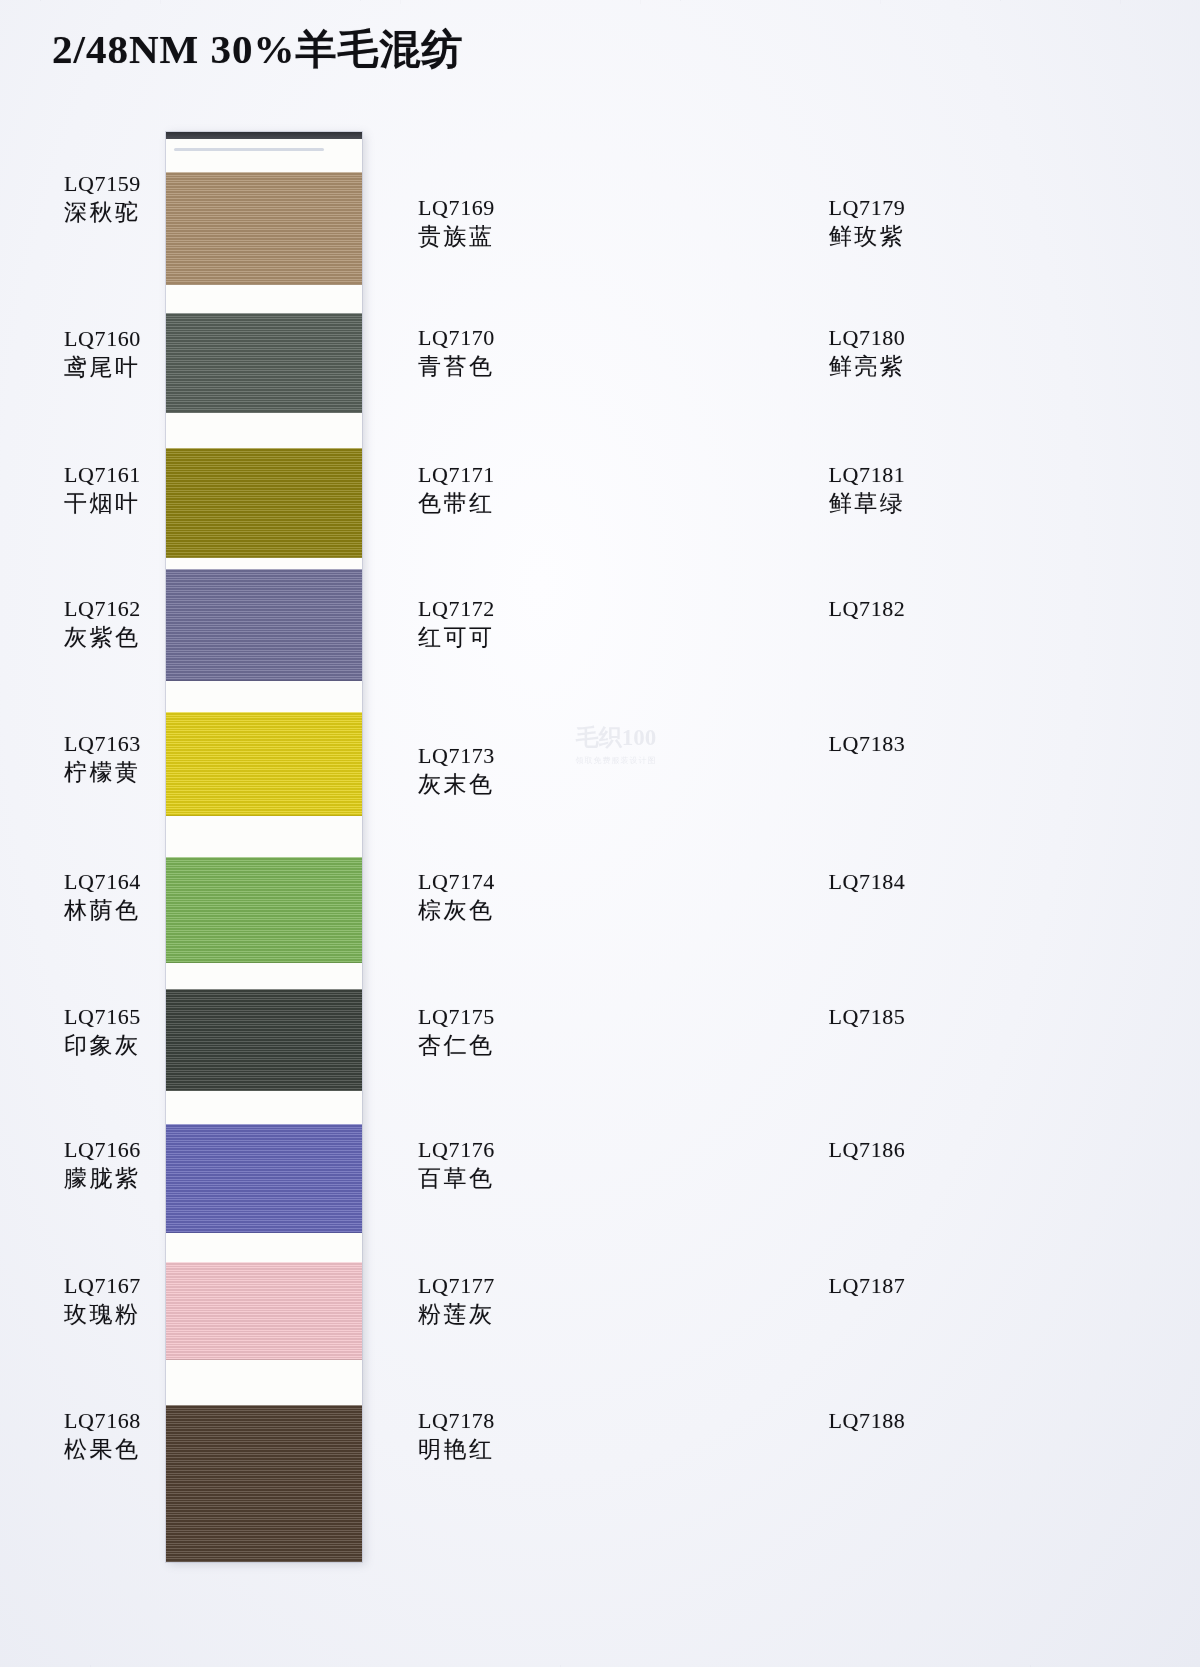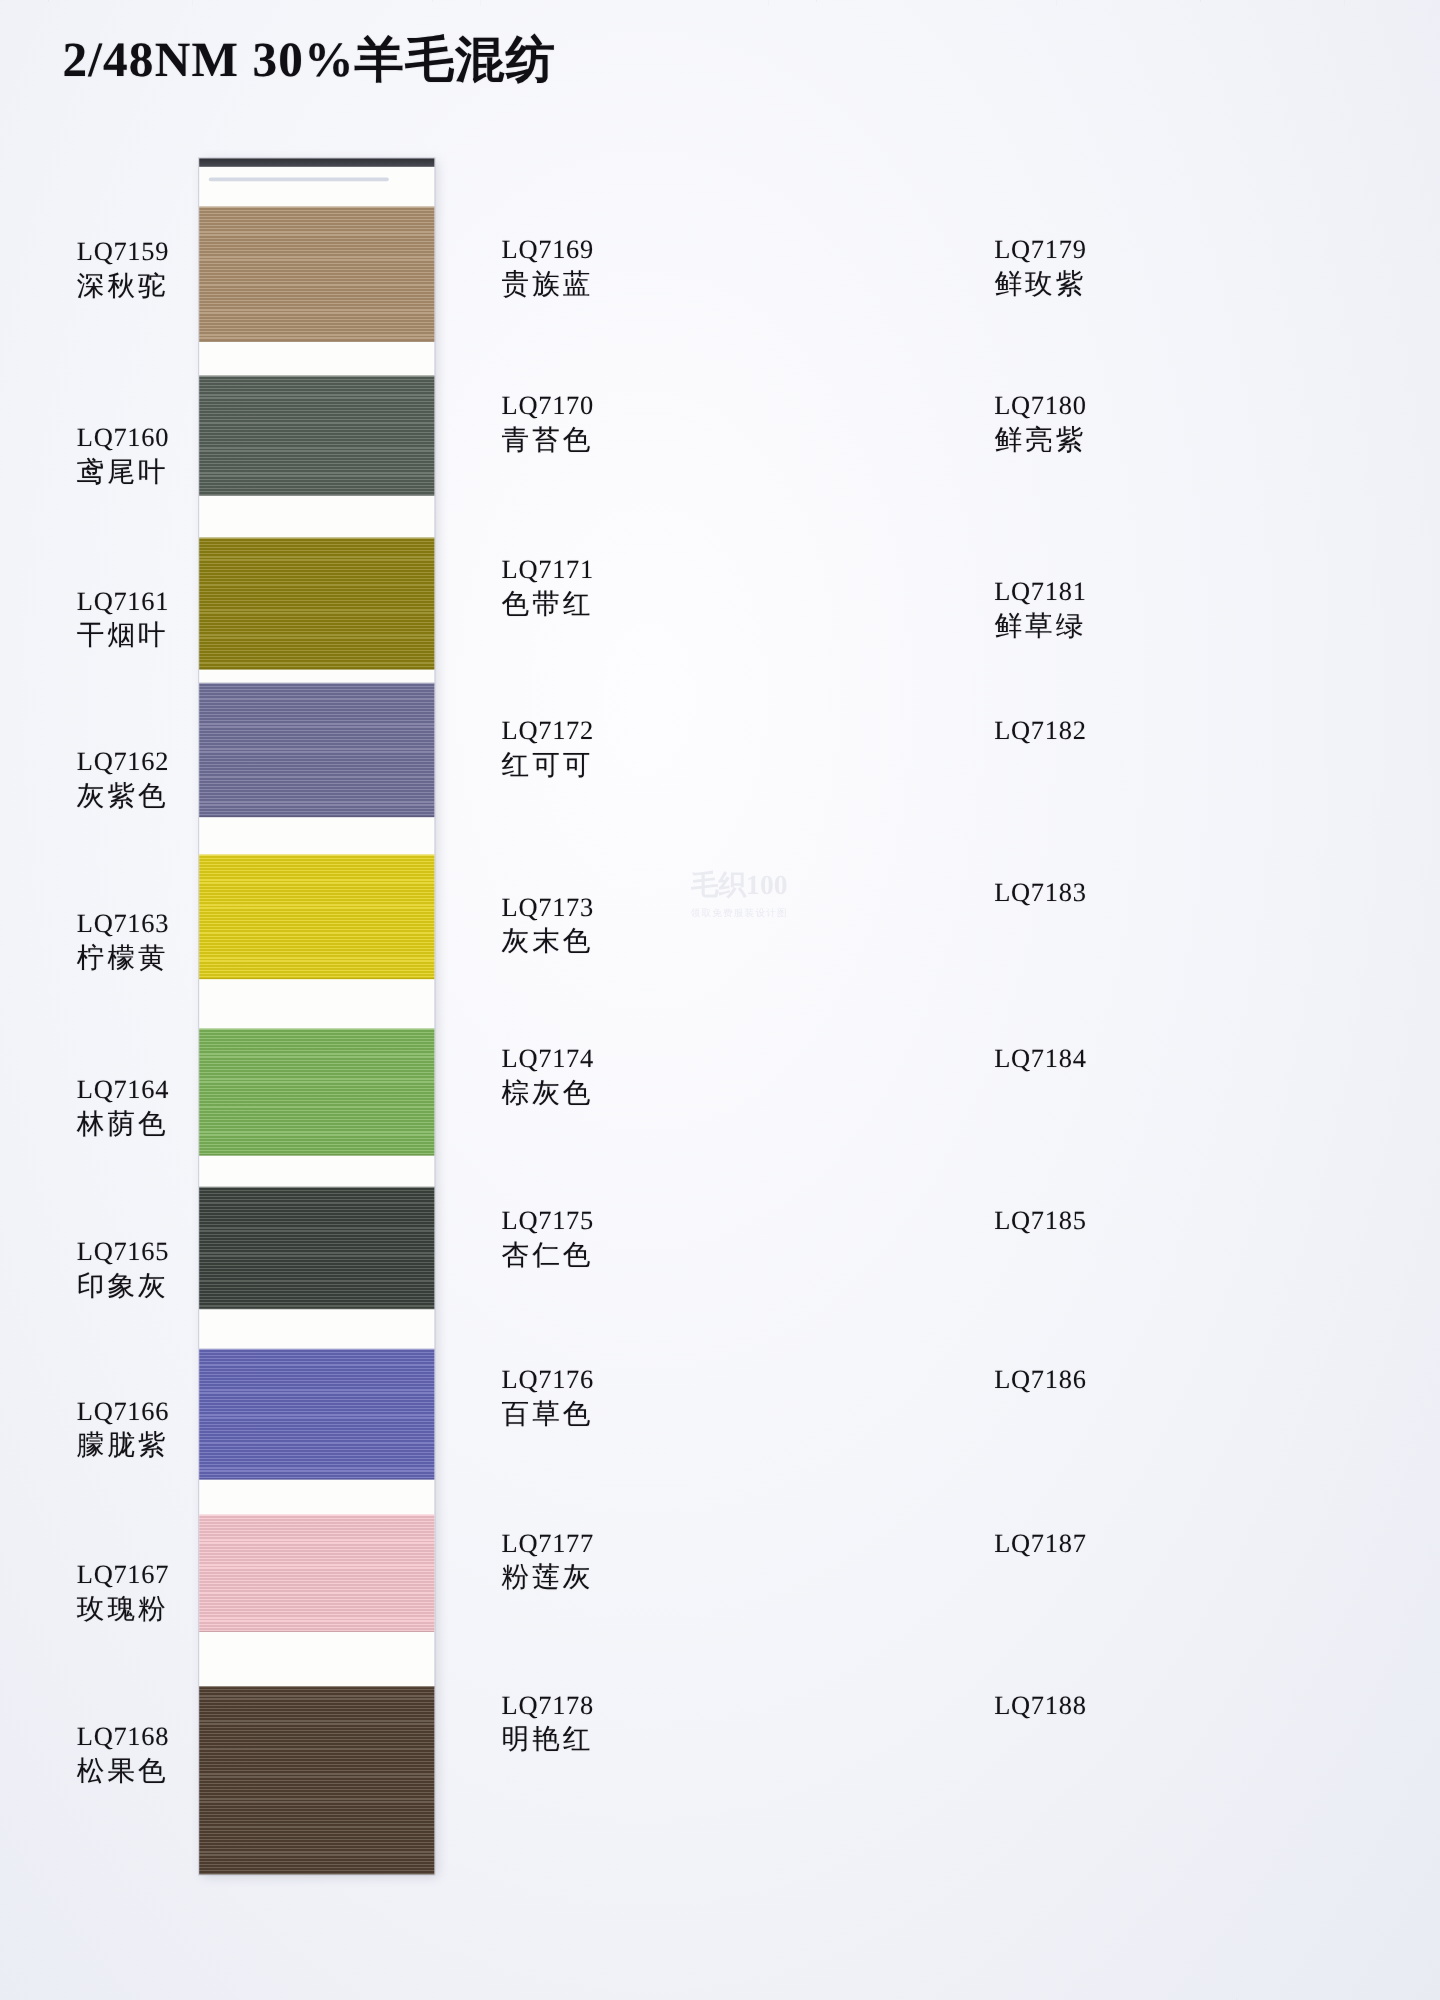--- a/index.html
+++ b/index.html
@@ -147,21 +147,21 @@
     text-shadow: 0 0 1px rgba(0,0,0,.25);
   }
   .label .cname {
     font-size: 23px;
     color: #121216;
     letter-spacing: 2.5px;
     line-height: 1.3;
     white-space: nowrap;
     text-shadow: 0 0 1px rgba(0,0,0,.25);
   }
-  .col-left  { left: 64px;  text-align: left; margin-top: 26px; }
+  .col-left  { left: 64px;  text-align: left; }
   .col-mid   { left: 418px; text-align: left; }
   .col-right { left: 772px; text-align: center; }
 
   
   .watermark {
     position: absolute;
     left: 556px;
     top: 722px;
     width: 120px;
     text-align: center;
@@ -296,21 +296,21 @@
   </div>
 <div id="labels-right">
     <div class="label col-right" style="top: 194px;">
       <div class="code">LQ7179</div>
       <div class="cname">鲜玫紫</div>
     </div>
     <div class="label col-right" style="top: 324px;">
       <div class="code">LQ7180</div>
       <div class="cname">鲜亮紫</div>
     </div>
-    <div class="label col-right" style="top: 479px;">
+    <div class="label col-right" style="top: 461px;">
       <div class="code">LQ7181</div>
       <div class="cname">鲜草绿</div>
     </div>
     <div class="label col-right" style="top: 595px;">
       <div class="code">LQ7182</div>
     </div>
     <div class="label col-right" style="top: 730px;">
       <div class="code">LQ7183</div>
     </div>
     <div class="label col-right" style="top: 868px;">

